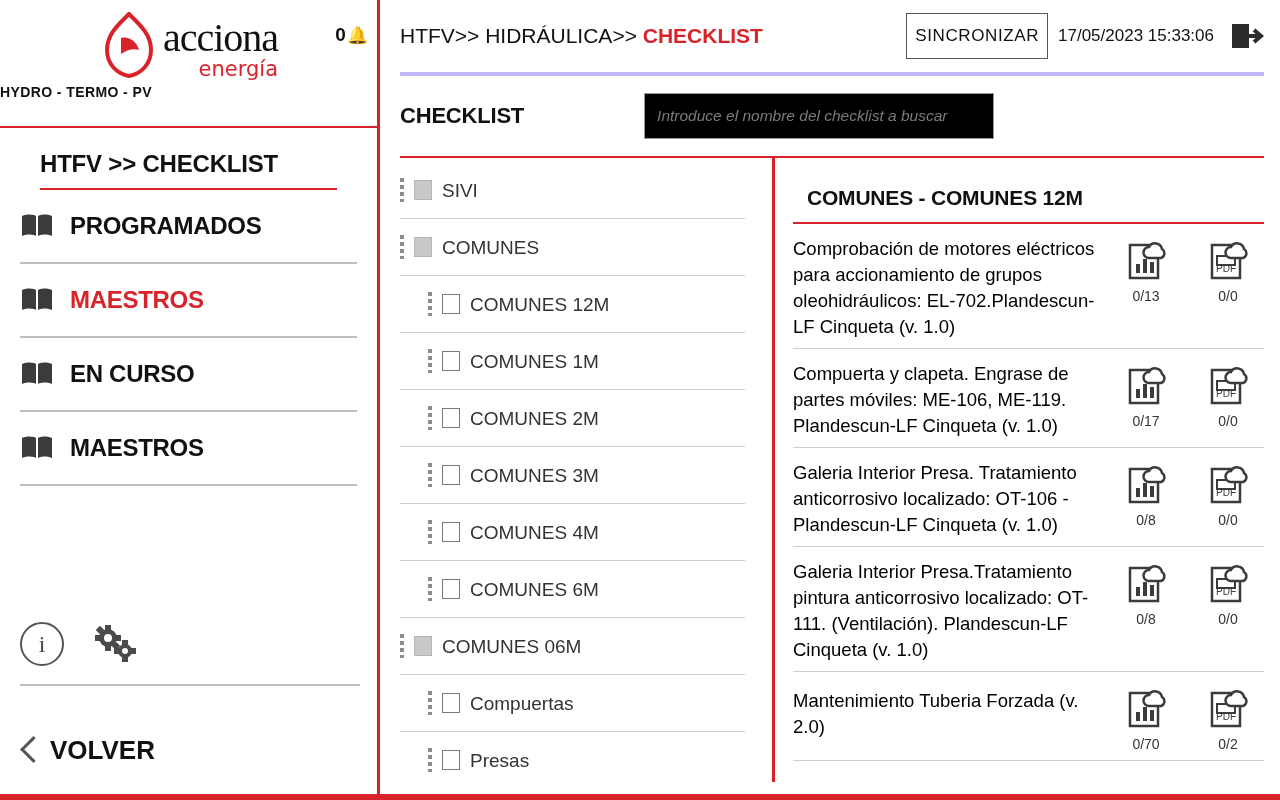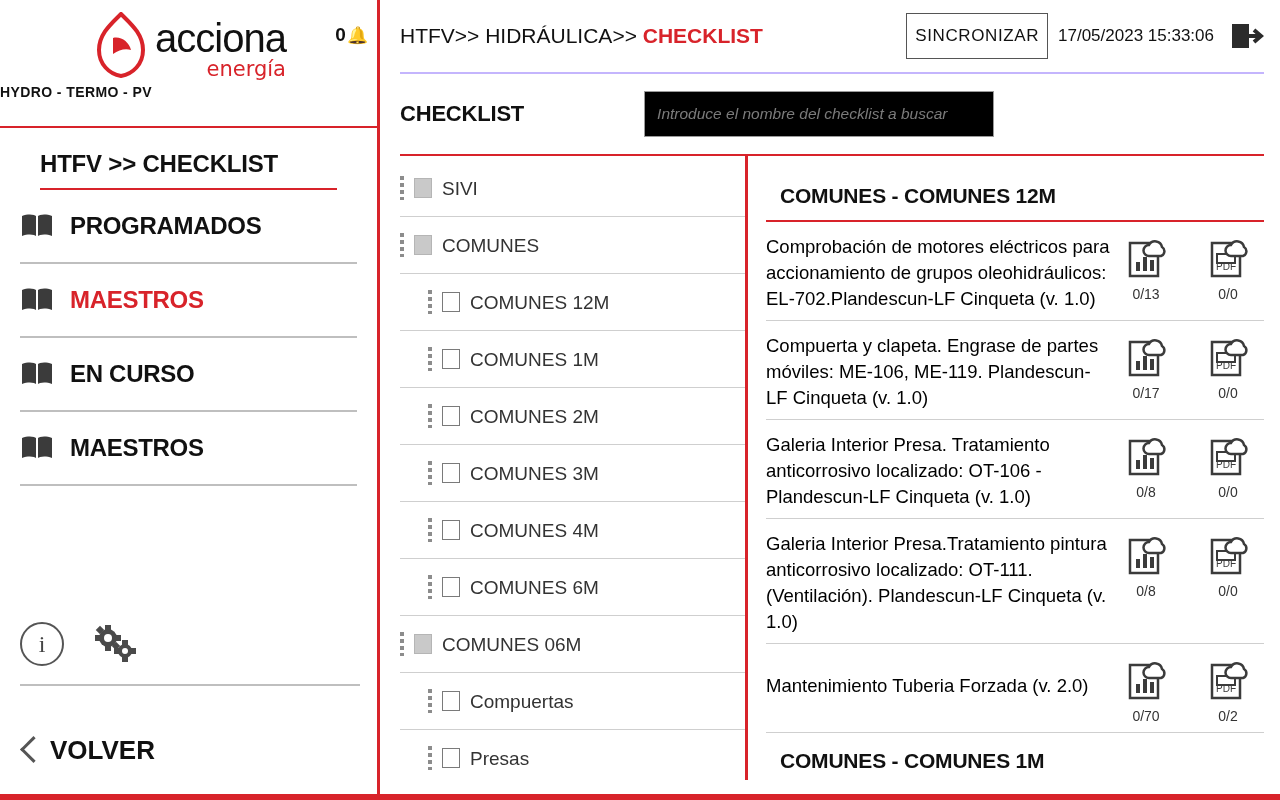--- a/index.html
+++ b/index.html
@@ -56,21 +56,21 @@
   }
   .logo-text {
     padding-top: 6px;
   }
   .logo-acciona {
     font-size: 40px;
     letter-spacing: -1px;
     color: #111;
     font-weight: 400;
     line-height: 40px;
-    font-family: Liberation Sans, sans-serif;
+    font-family: Liberation Serif, serif;
   }
   .logo-energia {
     font-size: 21px;
     color: #d8232a;
     text-align: right;
     line-height: 22px;
     font-family: "DejaVu Sans", sans-serif;
   }
   .brand-sub {
     text-align: left;
@@ -185,21 +185,21 @@
     flex: 1;
     position: relative;
     box-sizing: border-box;
     padding: 0 16px 0 20px;
     overflow: hidden;
   }
   .topbar {
     display: flex;
     align-items: center;
     height: 72px;
-    border-bottom: 2px solid #c4b5fd;
+    border-bottom: 4px solid #c4b5fd;
     gap: 10px;
   }
   .breadcrumb {
     font-size: 21px;
     color: #111;
     white-space: nowrap;
     flex: 0 0 auto;
   }
   .breadcrumb .crumb-current {
     color: #d8232a;
@@ -252,20 +252,21 @@
     color: #7b7b7b;
     padding: 0 12px;
     font-family: "Liberation Sans", sans-serif;
     background: #000000;
   }
   .search-input::placeholder { color: #7b7b7b; font-style: italic; }
 
   .content {
     display: flex;
     height: 624px;
+    gap: 27px;
   }
 
   
   .tree {
     width: 345px;
     flex: 0 0 345px;
     box-sizing: border-box;
     padding-top: 4px;
     overflow: hidden;
   }

